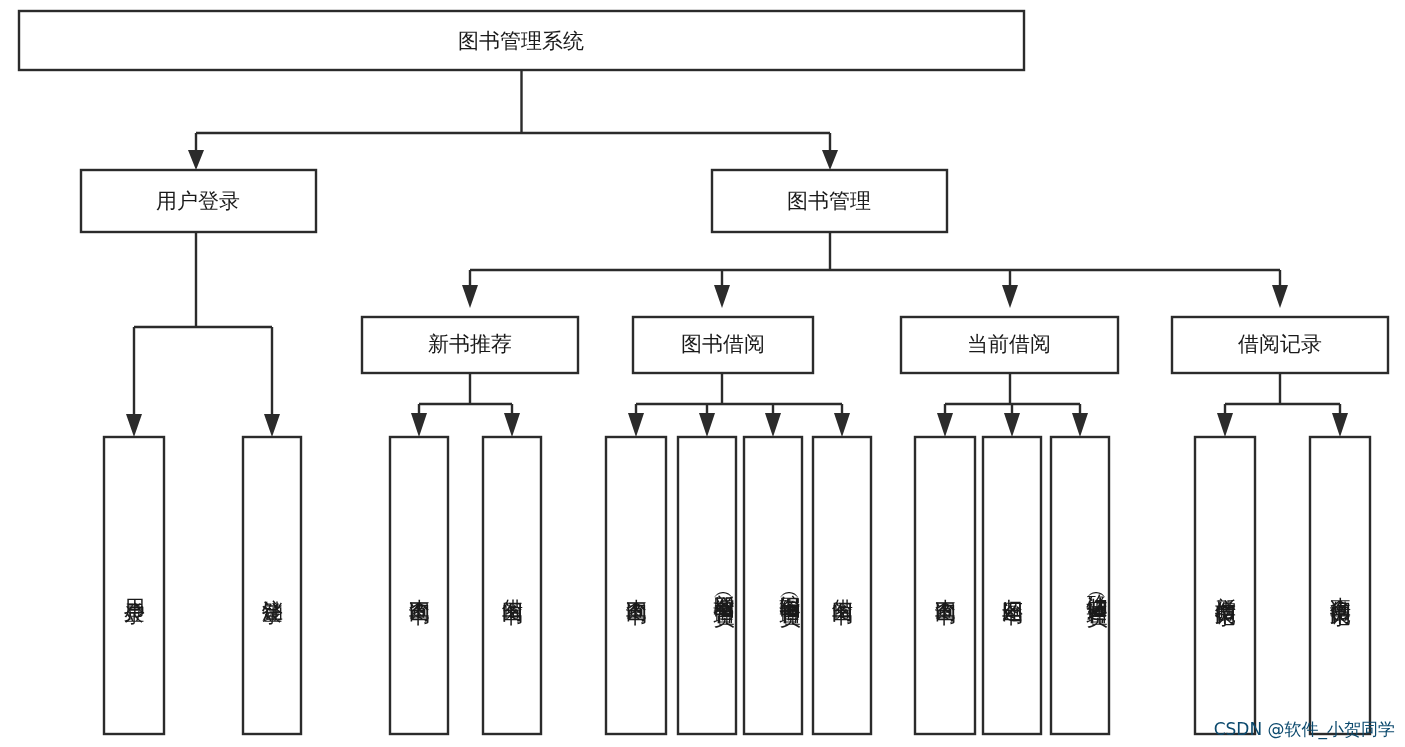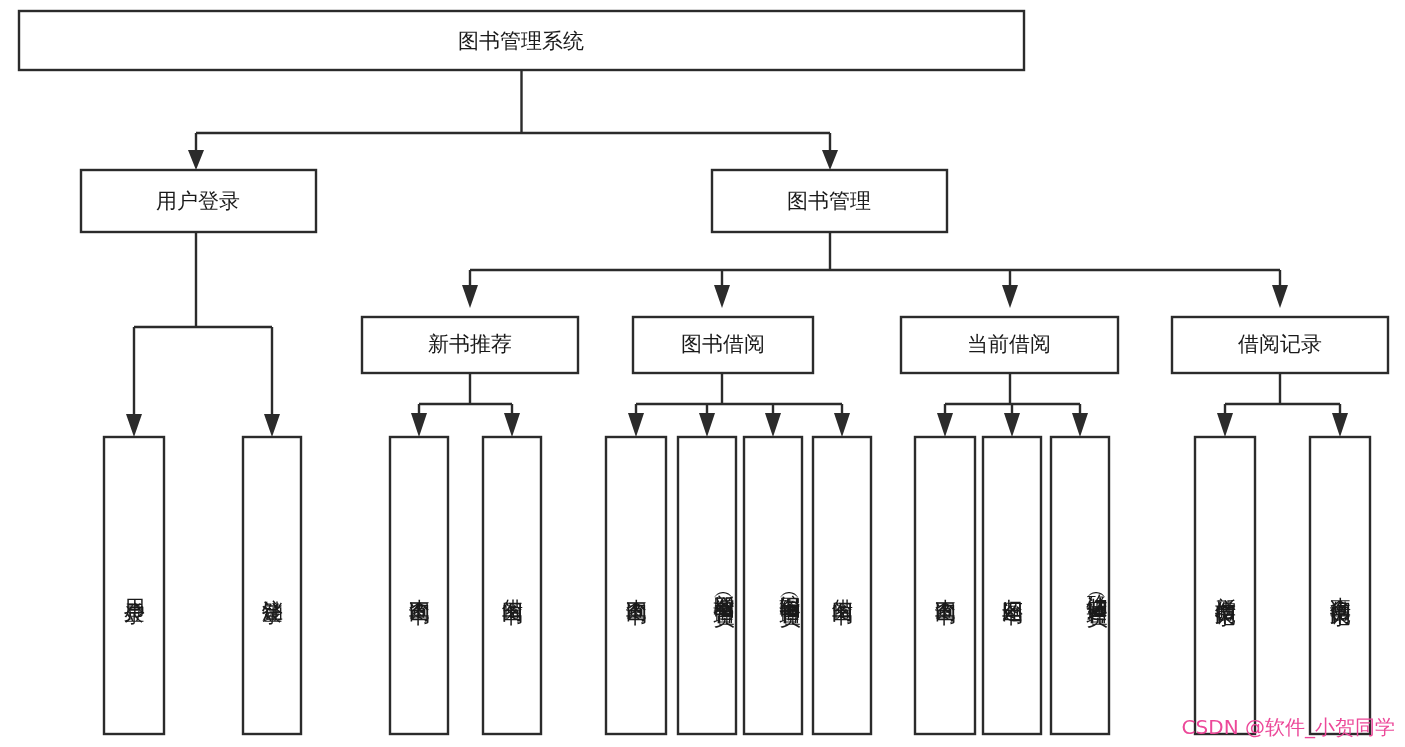--- a/index.html
+++ b/index.html
@@ -62,22 +62,22 @@
     justify-content: center;
     text-align: center;
     white-space: nowrap;
     pointer-events: none;
   }
   .watermark {
     position: absolute;
     right: 10px;
     bottom: 6px;
     font-family: "DejaVu Sans", "Liberation Sans", sans-serif;
-    font-size: 20px;
-    color: #ec4899;
+    font-size: 17px;
+    color: #0c4a6e;
     white-space: nowrap;
     margin-left: 35px;
   }
 </style>
 </head>
 <body>
 
 <div id="diagram-root">
 
   <svg class="diagram-canvas" viewBox="0 0 1405 747">

